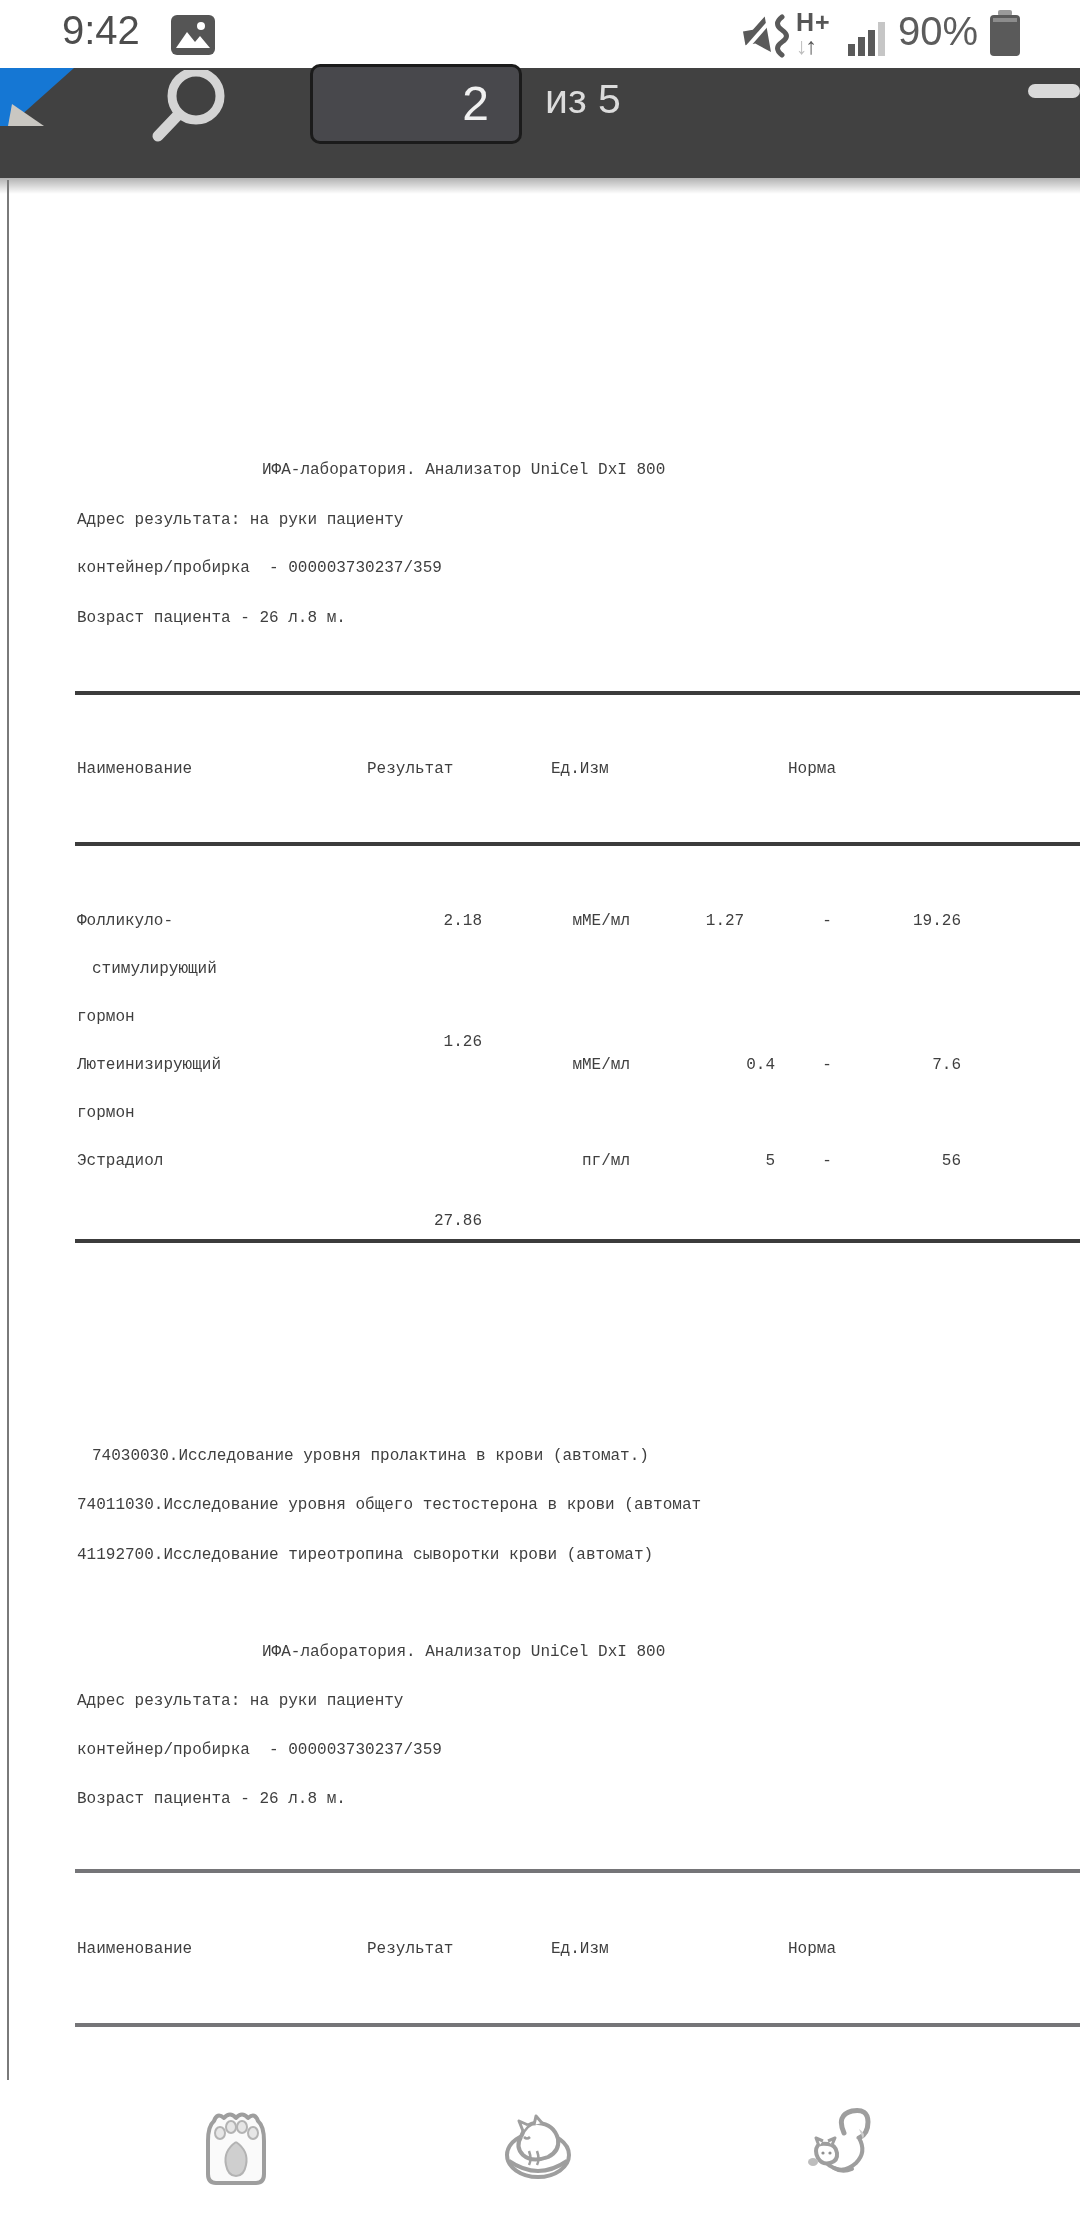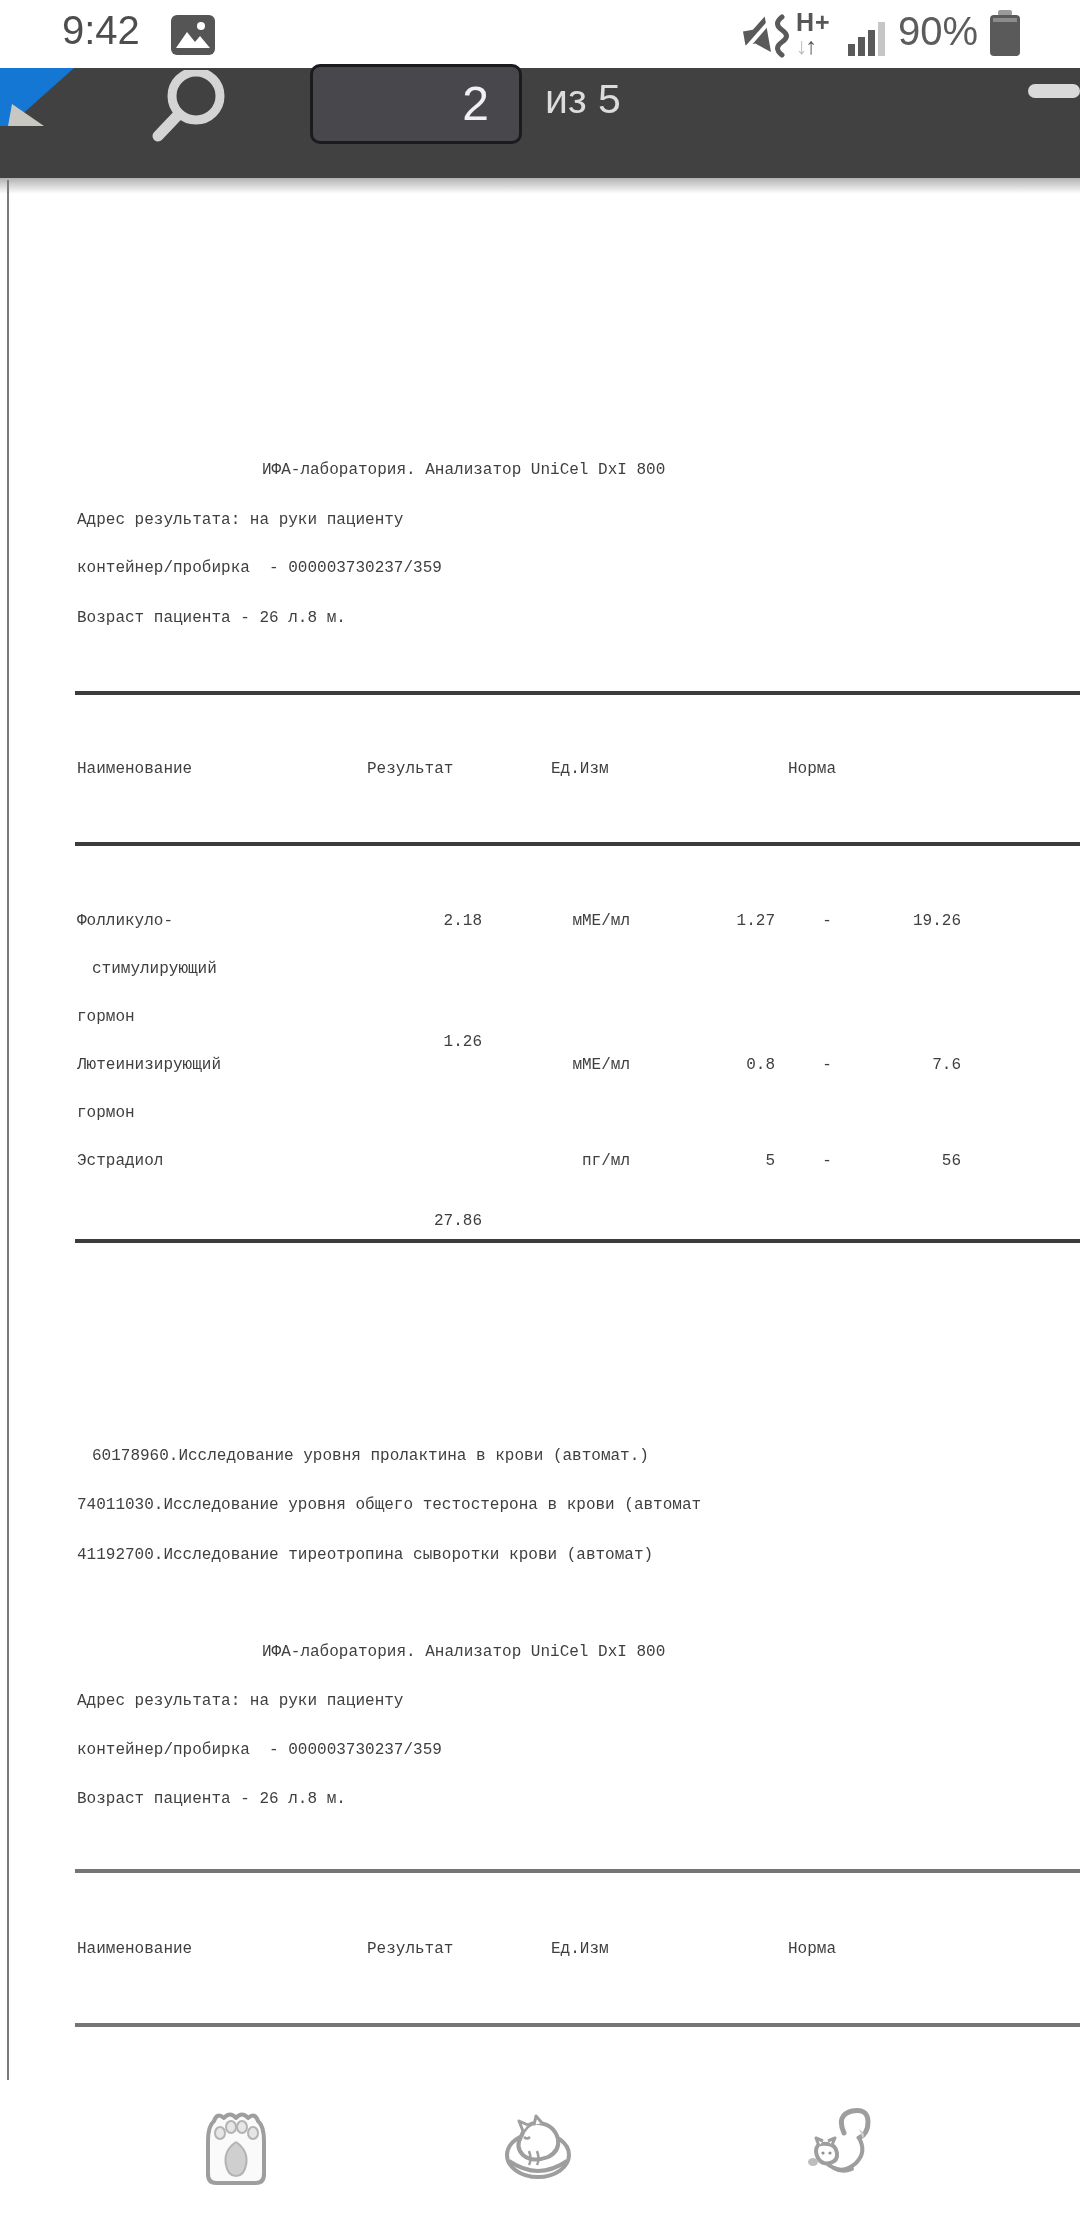--- a/index.html
+++ b/index.html
@@ -127,44 +127,44 @@
     <div class="rule" style="top:691px;"></div>
     <div class="mono-line" style="left:77px;top:751px;">Наименование</div>
     <div class="mono-line" style="left:367px;top:751px;">Результат</div>
     <div class="mono-line" style="left:551px;top:751px;">Ед.Изм</div>
     <div class="mono-line" style="left:788px;top:751px;">Норма</div>
     <div class="rule" style="top:842px;"></div>
 
     <div class="mono-line" style="left:77px;top:903px;">Фолликуло-</div>
     <div class="mono-line c-result" style="top:903px;">2.18</div>
     <div class="mono-line c-unit" style="top:903px;">мМЕ/мл</div>
-    <div class="mono-line c-low" style="top:903px;">1.27</div>
+    <div class="mono-line c-low" style="top:903px;text-align:center;">1.27</div>
     <div class="mono-line c-dash" style="top:903px;">-</div>
     <div class="mono-line c-high" style="top:903px;">19.26</div>
     <div class="mono-line" style="left:77px;top:951px;margin-left:15px;">стимулирующий</div>
     <div class="mono-line" style="left:77px;top:999px;">гормон</div>
 
     <div class="mono-line" style="left:77px;top:1047px;">Лютеинизирующий</div>
     <div class="mono-line c-result" style="top:1024px;font-family:Liberation Mono, monospace;">1.26</div>
     <div class="mono-line c-unit" style="top:1047px;">мМЕ/мл</div>
-    <div class="mono-line c-low" style="top:1047px;">0.8</div>
+    <div class="mono-line c-low" style="top:1047px;">0.4</div>
     <div class="mono-line c-dash" style="top:1047px;">-</div>
     <div class="mono-line c-high" style="top:1047px;">7.6</div>
     <div class="mono-line" style="left:77px;top:1095px;">гормон</div>
 
     <div class="mono-line" style="left:77px;top:1143px;">Эстрадиол</div>
     <div class="mono-line c-result" style="top:1203px;">27.86</div>
     <div class="mono-line c-unit" style="top:1143px;">пг/мл</div>
     <div class="mono-line c-low" style="top:1143px;">5</div>
     <div class="mono-line c-dash" style="top:1143px;">-</div>
     <div class="mono-line c-high" style="top:1143px;">56</div>
 
     <div class="rule" style="top:1239px;"></div>
 
-    <div class="mono-line" style="left:92px;top:1438px;">60178960.Исследование уровня пролактина в крови (автомат.)</div>
+    <div class="mono-line" style="left:92px;top:1438px;">74030030.Исследование уровня пролактина в крови (автомат.)</div>
     <div class="mono-line" style="left:77px;top:1487px;">74011030.Исследование уровня общего тестостерона в крови (автомат</div>
     <div class="mono-line" style="left:77px;top:1537px;">41192700.Исследование тиреотропина сыворотки крови (автомат)</div>
 
     <div class="mono-line" style="left:262px;top:1634px;">ИФА-лаборатория. Анализатор UniCel DxI 800</div>
     <div class="mono-line" style="left:77px;top:1683px;">Адрес результата: на руки пациенту</div>
     <div class="mono-line" style="left:77px;top:1732px;">контейнер/пробирка  - 000003730237/359</div>
     <div class="mono-line" style="left:77px;top:1781px;">Возраст пациента - 26 л.8 м.</div>
 
     <div class="rule light" style="top:1869px;"></div>
     <div class="mono-line" style="left:77px;top:1931px;">Наименование</div>

